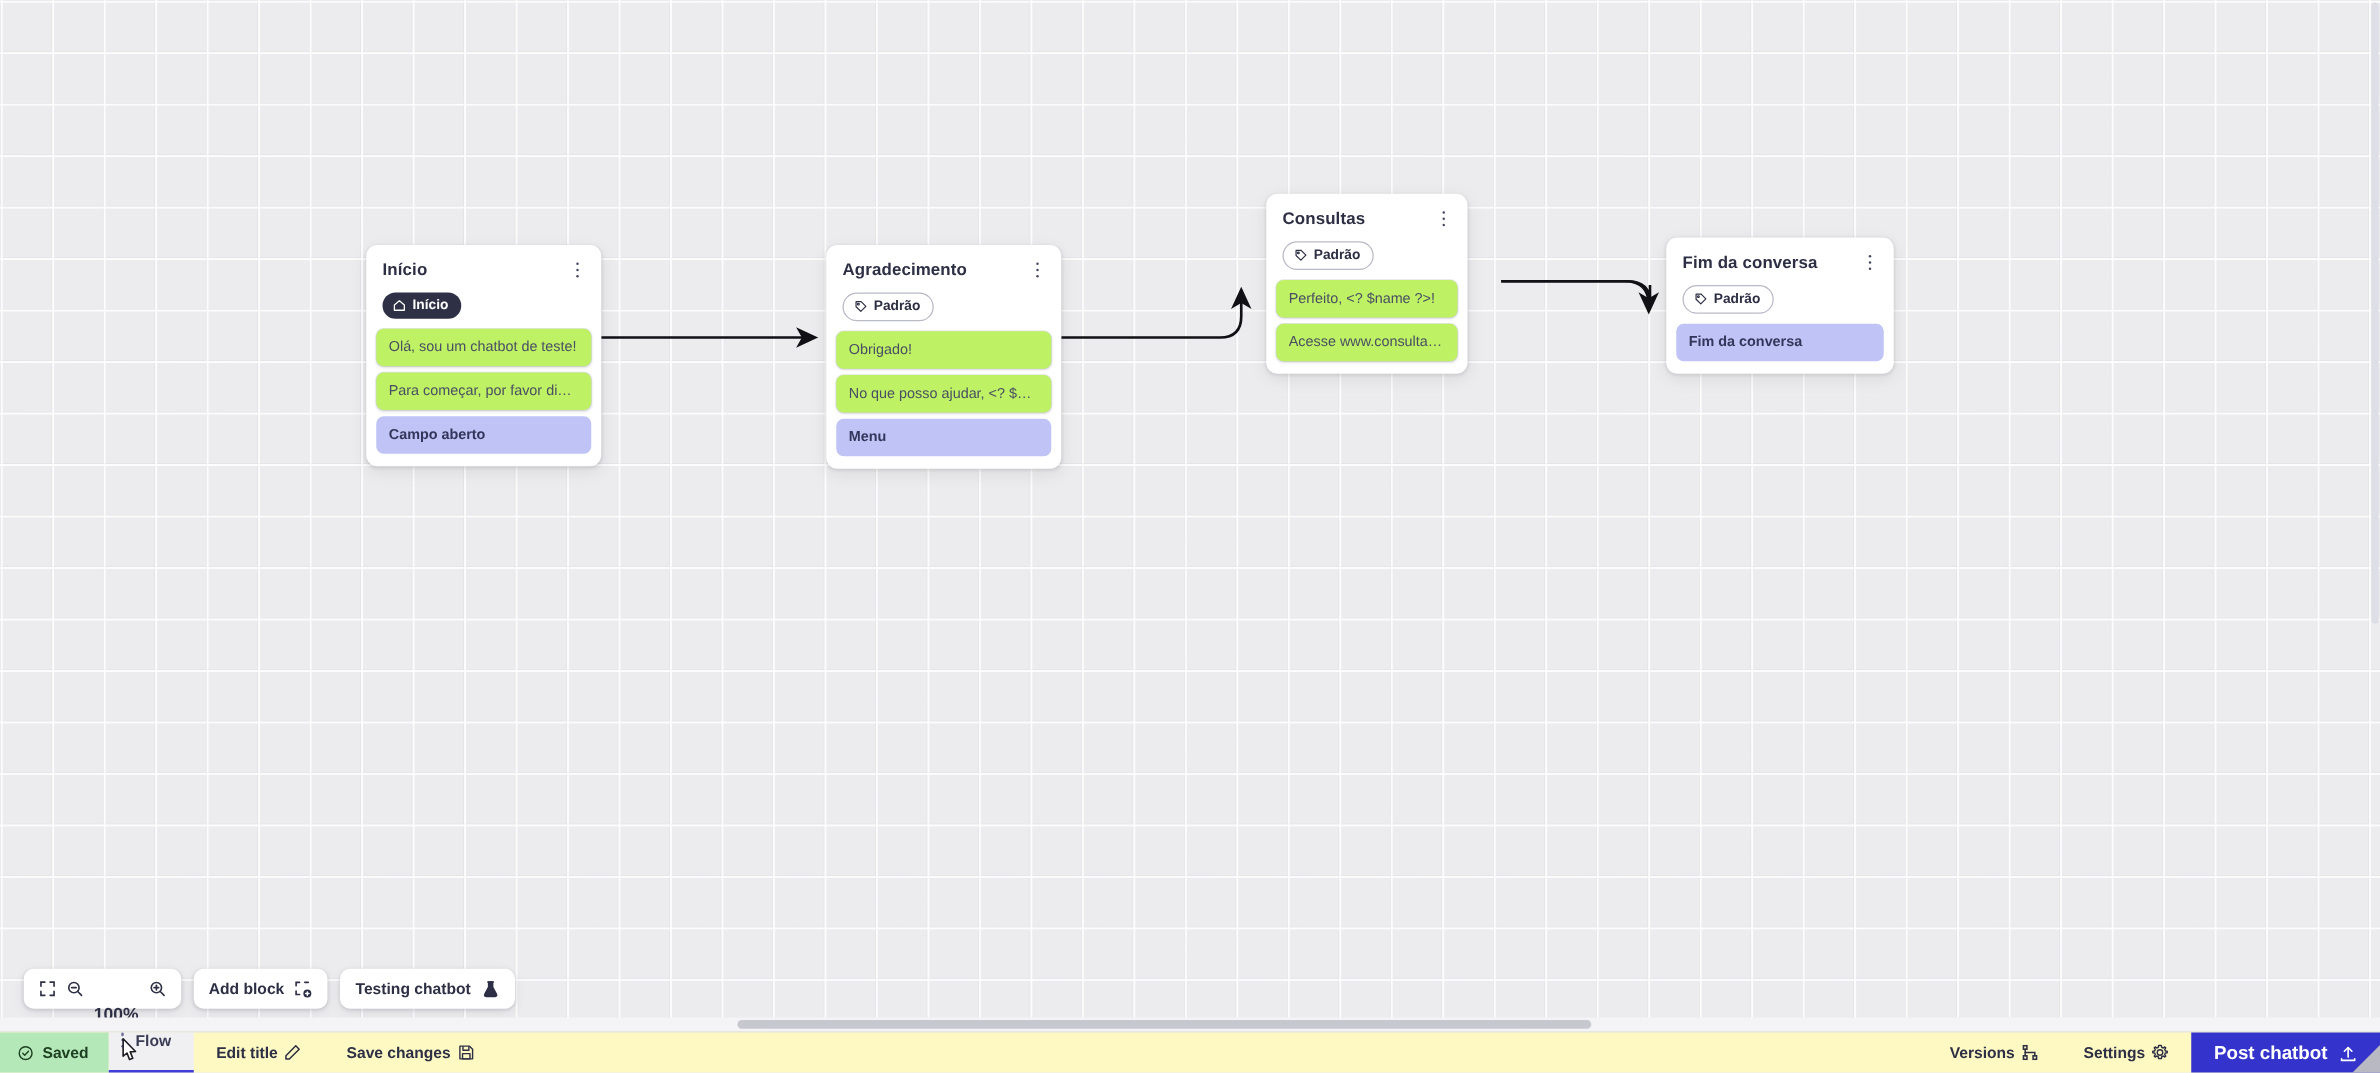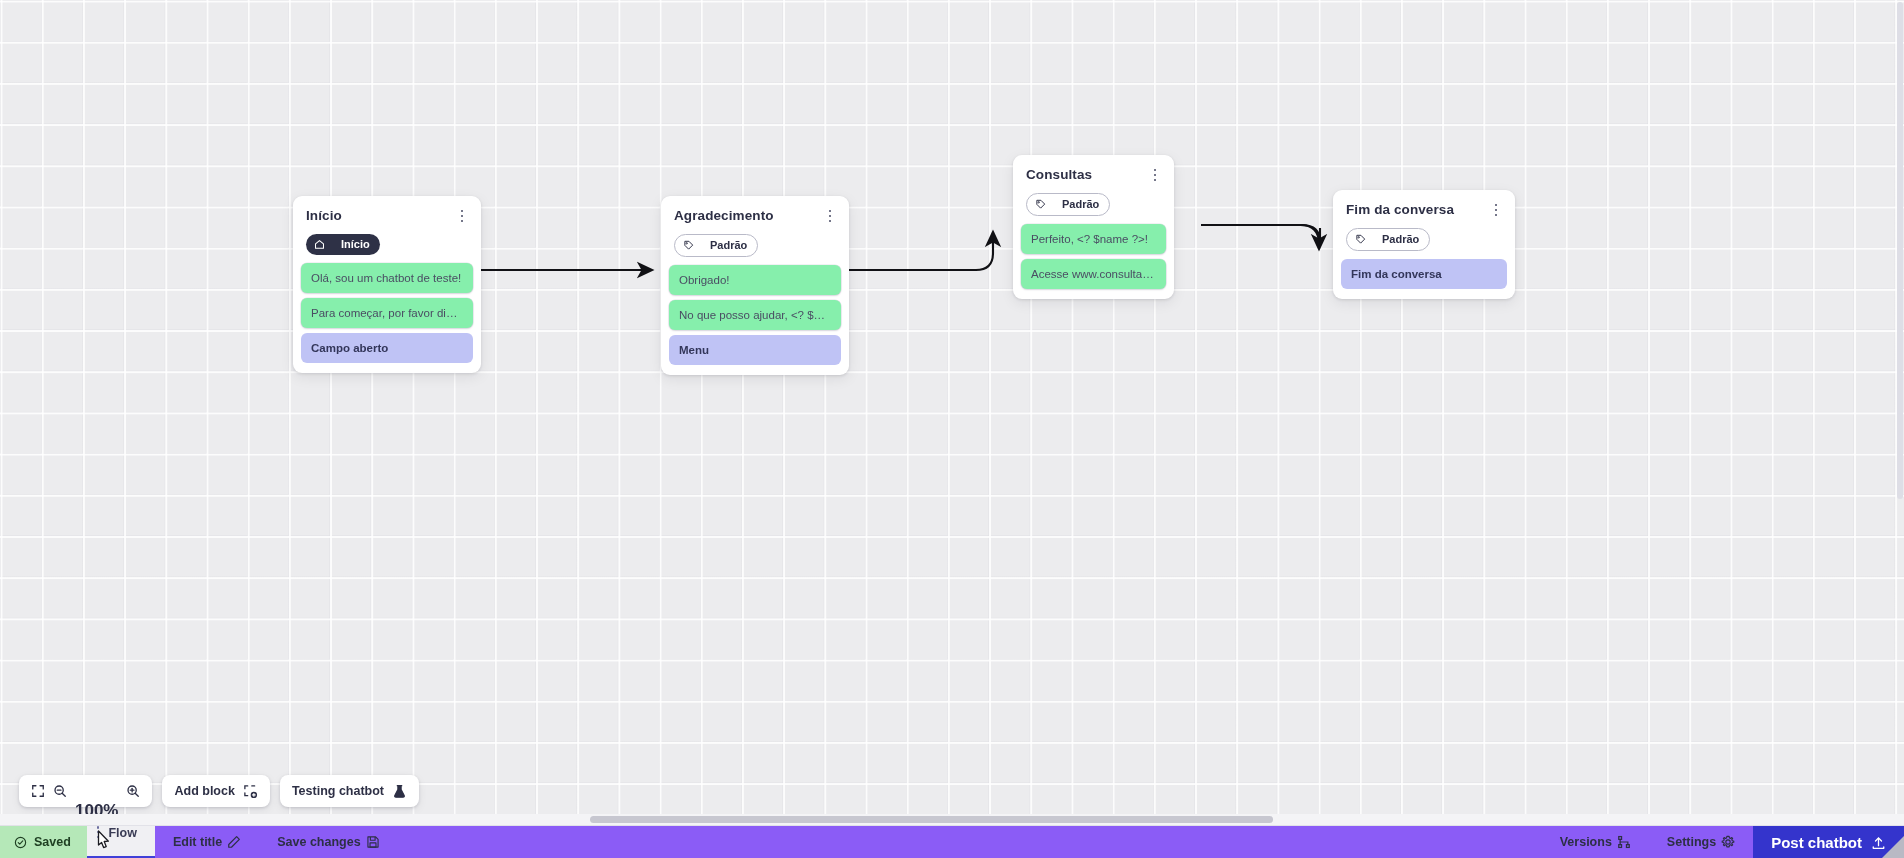--- a/index.html
+++ b/index.html
@@ -47,31 +47,31 @@
   }
   .kebab {
     width: 16px; height: 18px;
     display: flex; flex-direction: column; align-items: center; justify-content: center;
     gap: 2.5px; cursor: pointer; margin-top: -1px;
   }
   .kebab i { width: 2.6px; height: 2.6px; border-radius: 50%; background: #474a63; display: block; }
 
   .badge-row { padding: 9px 13px 8px 13px; }
   .badge {
-    display: inline-flex; align-items: center; gap: 16px;
+    display: inline-flex; align-items: center; gap: 5px;
     font-size: 11px; font-weight: 700; line-height: 1;
     padding: 5px 10px 5px 8px; border-radius: 999px;
   }
   .badge.dark { background: #2e3146; color: #ffffff; }
   .badge.light { background: #ffffff; color: #2d2f45; border: 1px solid #b9bac8; }
   .badge svg { display: block; }
 
   .msg {
     margin: 0 8px 5px 8px;
-    background: #86efac;
+    background: #bef264;
     border-radius: 6px;
     box-shadow: 0 1px 2px rgba(25,25,55,0.13), 0 0 0 0.6px rgba(210,210,220,0.55);
     font-size: 11.5px; color: #4a4d63;
     padding: 8px 10px;
     white-space: nowrap; overflow: hidden; text-overflow: ellipsis;
     line-height: 14px;
   }
   .msg.accent {
     background: #bfc3f5;
     color: #33365a;
@@ -86,21 +86,21 @@
     z-index: 5;
   }
   .tool {
     display: flex; align-items: center; gap: 8px;
     background: #ffffff; border-radius: 8px;
     box-shadow: 0 1px 3px rgba(20,20,40,0.15), 0 3px 10px rgba(20,20,40,0.07);
     height: 32px; padding: 0 12px;
     font-size: 12.5px; color: #2d2f45; font-weight: 600;
     cursor: pointer;
   }
-  .tool .zoomval { font-size: 17px; font-weight: 600; min-width: 36px; text-align: center; margin-top: 40px; }
+  .tool .zoomval { font-size: 14px; font-weight: 600; min-width: 36px; text-align: center; margin-top: 40px; }
   .tool svg { display: block; }
   .icobtn { display: flex; align-items: center; cursor: pointer; }
 
   
   #hscroll {
     position: absolute; left: 0; bottom: 33px; width: 1904px; height: 11px;
     background: #f4f4f6; z-index: 6;
   }
   #hthumb {
     position: absolute; left: 590px; top: 2px; width: 683px; height: 7px;
@@ -111,21 +111,21 @@
     z-index: 6;
   }
   #vthumb {
     position: absolute; right: 1px; top: 2px; width: 6px; height: 497px;
     background: #dedee6; border-radius: 4px;
   }
 
   
   #bottombar {
     position: absolute; left: 0; bottom: 0; width: 1904px; height: 33px;
-    background: #8b5cf6;
+    background: #fef9c3;
     border-top: 1px solid #e2e2e8;
     display: flex; align-items: stretch;
     z-index: 10;
   }
   .saved {
     display: flex; align-items: center; gap: 7px;
     background: #b5e8b8; color: #1f4023;
     padding: 0 16px 0 14px;
     font-size: 12.5px; font-weight: 600;
   }

